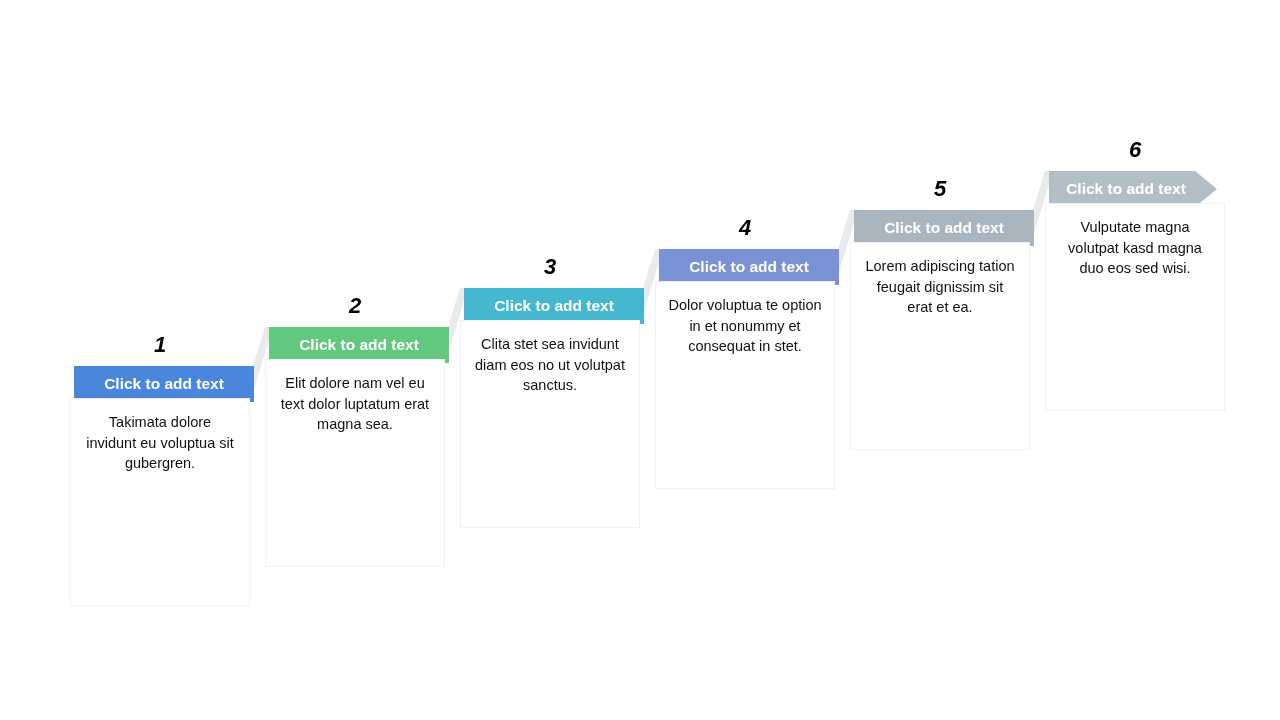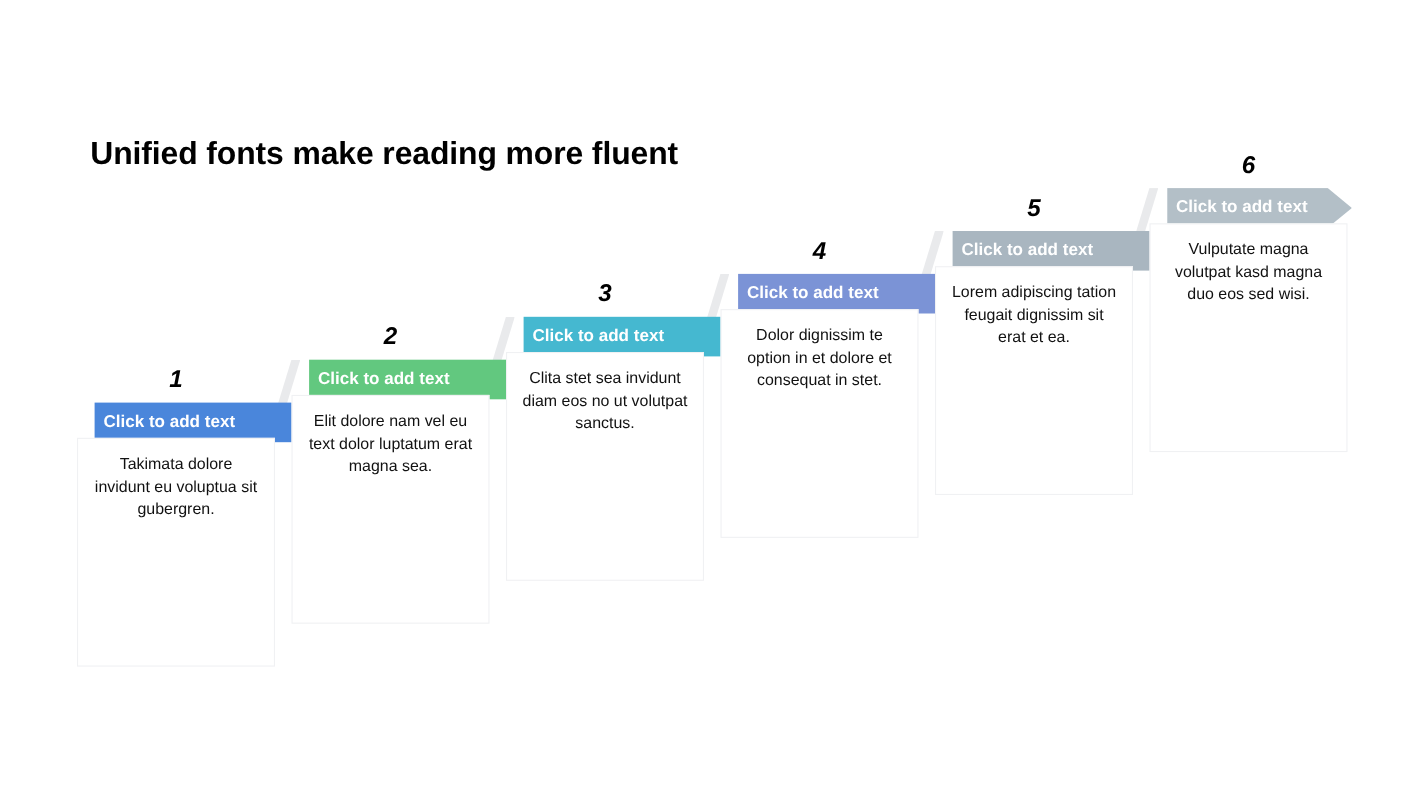--- a/index.html
+++ b/index.html
@@ -60,27 +60,27 @@
     text-align: center;
     font-size: 22px;
     font-weight: bold;
     font-style: italic;
     color: #000000;
     line-height: 1;
   }
 
   .step-header {
     position: absolute;
-    left: 16px;
+    left: 4px;
     top: 32px;
     width: 180px;
     height: 36px;
     display: flex;
     align-items: center;
-    justify-content: flex-start;
+    justify-content: center;
     box-sizing: border-box;
     padding: 0 8px;
   }
 
   .step-header-label {
     font-size: 15.5px;
     font-weight: bold;
     color: #ffffff;
     white-space: nowrap;
     line-height: 1;
@@ -107,21 +107,20 @@
     font-size: 14.5px;
     line-height: 1.42;
     color: #111111;
   }
 </style>
 </head>
 <body>
 
 <div id="slide">
 
-  <div id="slide-title">Unified fonts make reading more fluent</div>
 
   <div id="steps">
       <div class="connector" style="left: 242px; top: 327px; width: 31px; height: 75px; background: rgb(233, 234, 236); clip-path: polygon(0px 100%, 74% 0px, 100% 0px, 26% 100%);"></div>
       <div class="connector" style="left: 437px; top: 288px; width: 31px; height: 75px; background: rgb(233, 234, 236); clip-path: polygon(0px 100%, 74% 0px, 100% 0px, 26% 100%);"></div>
       <div class="connector" style="left: 632px; top: 249px; width: 31px; height: 75px; background: rgb(233, 234, 236); clip-path: polygon(0px 100%, 74% 0px, 100% 0px, 26% 100%);"></div>
       <div class="connector" style="left: 827px; top: 210px; width: 31px; height: 75px; background: rgb(233, 234, 236); clip-path: polygon(0px 100%, 74% 0px, 100% 0px, 26% 100%);"></div>
       <div class="connector" style="left: 1022px; top: 171px; width: 31px; height: 75px; background: rgb(233, 234, 236); clip-path: polygon(0px 100%, 74% 0px, 100% 0px, 26% 100%);"></div>
       <div class="step" style="left: 70px; top: 334px;">
         <div class="step-number">1</div>
         <div class="step-header" style="background: rgb(74, 134, 219);">
@@ -141,21 +140,21 @@
         <div class="step-header" style="background: rgb(69, 184, 208);">
           <span class="step-header-label">Click to add text</span>
         </div>
         <div class="step-body">Clita stet sea invidunt diam eos no ut volutpat sanctus.</div>
       </div>
       <div class="step" style="left: 655px; top: 217px;">
         <div class="step-number">4</div>
         <div class="step-header" style="background: rgb(123, 147, 214);">
           <span class="step-header-label">Click to add text</span>
         </div>
-        <div class="step-body">Dolor dignissim te option in et dolore et consequat in stet.</div>
+        <div class="step-body">Dolor voluptua te option in et nonummy et consequat in stet.</div>
       </div>
       <div class="step" style="left: 850px; top: 178px;">
         <div class="step-number">5</div>
         <div class="step-header" style="background: rgb(169, 182, 192);">
           <span class="step-header-label">Click to add text</span>
         </div>
         <div class="step-body">Lorem adipiscing tation feugait dignissim sit erat et ea.</div>
       </div>
       <div class="step" style="left: 1045px; top: 139px;">
         <div class="step-number">6</div>

